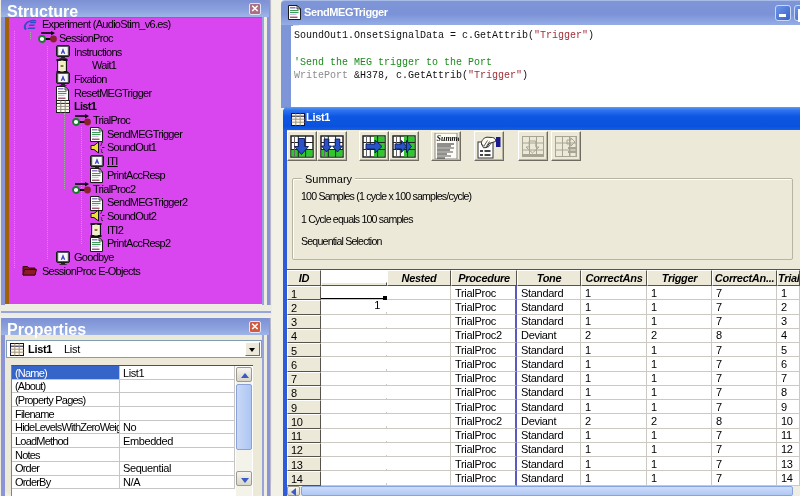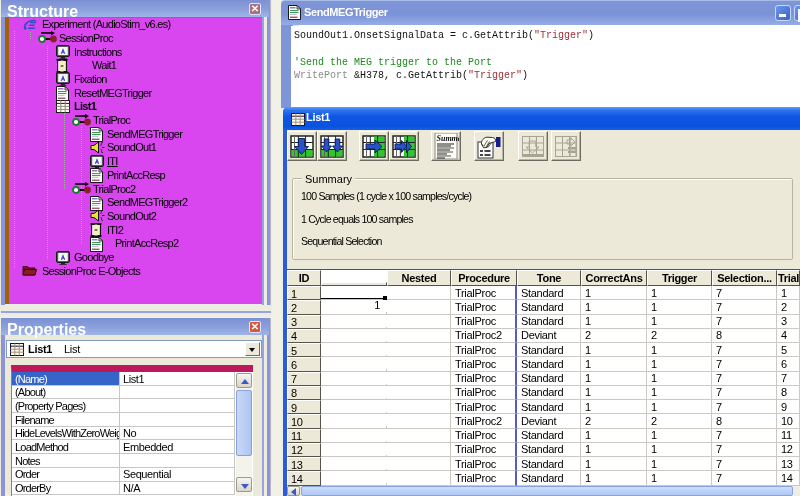--- a/index.html
+++ b/index.html
@@ -51,21 +51,21 @@
 #combo { position:absolute; left:6px; top:22px; width:256px; height:18px; background:#fff;
   border:1px solid #7F9DB9; font-size:11px; letter-spacing:-0.3px; }
 #combo .cicon { position:absolute; left:3px; top:2px; }
 #combo .cname { position:absolute; left:21px; top:2px; font-weight:bold; }
 #combo .ctype { position:absolute; left:57px; top:2px; }
 #combo .cbtn { position:absolute; right:1px; top:1px; width:15px; height:14px; background:#ECE9D8;
   border:1px solid; border-color:#fff #706F64 #706F64 #fff; }
 #combo .cbtn::after { content:""; position:absolute; left:3px; top:5px;
   border:3.5px solid transparent; border-top:4px solid #000; }
 #propgrid { position:absolute; left:11px; top:47px; width:242px; height:131px; background:#fff;
-  border-top:7px solid #be185d; border-left:1px solid #848484; font-size:11px; }
+  border-top:1px solid #be185d; border-left:1px solid #848484; font-size:11px; }
 .prow { display:flex; height:13.7px; }
 .pname { width:108px; border-right:1px solid #C6C6C6; border-bottom:1px solid #C6C6C6;
   padding:0.5px 0 0 3px; white-space:nowrap; overflow:hidden; letter-spacing:-0.8px; }
 .pname.sel { background:#3565C8; color:#fff; }
 .pval { width:115px; border-right:1px solid #C6C6C6; border-bottom:1px solid #C6C6C6; padding:0.5px 0 0 3px; letter-spacing:-0.4px; }
 #pscroll { position:absolute; right:1px; top:1px; width:16px; height:130px; background:#F4F3EA; }
 .sbtn { position:absolute; left:0; width:16px; height:15px; background:linear-gradient(180deg,#F6F5F0,#D8D4C8);
   border:1px solid #9C9A8C; border-radius:2px; }
 .arrow-up::after { content:""; position:absolute; left:4px; top:5px; border:4px solid transparent; border-bottom:5px solid #3A5AC8; border-top:none; }
 .arrow-dn::after { content:""; position:absolute; left:4px; top:6px; border:4px solid transparent; border-top:5px solid #3A5AC8; border-bottom:none; }
@@ -81,21 +81,21 @@
 #listtitle .wtext { position:absolute; left:23px; top:4px; color:#fff; font-weight:bold; font-size:11px; letter-spacing:-0.3px; }
 #toolbar { position:absolute; left:0; top:23px; width:513px; height:38px; }
 .tbtn { position:absolute; top:1px; width:30px; height:30px; background:#ECE9D8;
   border:1px solid; border-color:#FFFFFF #6E6C60 #6E6C60 #FFFFFF; box-shadow:inset -1px -1px 0 #B8B4A4;
   display:flex; align-items:center; justify-content:center; }
 #summary { position:absolute; left:5px; top:71px; width:501px; height:82px;
   border:1px solid #B8B4A4; border-radius:2px; box-shadow:1px 1px 0 #fff inset; }
 #summary .slabel { position:absolute; left:9px; top:-6px; background:#ECE9D8; padding:0 3px; font-size:11px; }
 #summary .stext { position:absolute; left:8px; font-size:10.6px; white-space:nowrap; letter-spacing:-0.8px; }
 #listtable { position:absolute; left:0px; top:162px; width:513px; height:217px; font-size:11px; background:#fff; letter-spacing:-0.3px; border-top:1px solid #55534C; }
-.hrow { display:flex; height:16px; }
+.hrow { display:flex; height:16px;font-style:italic; }
 .hcell { background:#ECE9D8; font-weight:bold; text-align:center; padding-top:1px;
   border-top:1px solid #fff; border-left:1px solid #fff;
   border-right:1px solid #55534C; border-bottom:1px solid #55534C; overflow:hidden; white-space:nowrap; }
 .drow { display:flex; height:14.28px; }
 .idcell { width:34px; background:#ECE9D8; padding:0.5px 0 0 3px;
   border-top:1px solid #fff; border-left:1px solid #fff;
   border-right:1px solid #55534C; border-bottom:1px solid #55534C; }
 .cell { padding:0.5px 0 0 4px; border-right:1px solid #CCC9C2; border-bottom:1px solid #CCC9C2;
   overflow:hidden; white-space:nowrap; }
 .c0 { width:34px; } .c1 { width:66px;margin-top:12px; } .c2 { width:64px; } .c3 { width:66px; }
@@ -331,21 +331,21 @@
 <div class="trow" style="top:218.8px">
         <span class="ticon" style="left:81px"><svg width="13" height="15" viewBox="0 0 13 15" style="">
             <path d="M0.5 0.5 L9 0.5 L12.5 4 L12.5 14.5 L0.5 14.5 Z" fill="#fff" stroke="#1A1A1A"></path>
             <path d="M9 0.5 L9 4 L12.5 4 Z" fill="#D8D8D8" stroke="#1A1A1A" stroke-width="0.8"></path>
             <rect x="2" y="2.2" width="5.5" height="1.2" fill="#7A5AB4"></rect>
             <rect x="2" y="5" width="8.5" height="1.1" fill="#3E9E58"></rect>
             <rect x="2" y="7" width="8.5" height="1.1" fill="#3E9E58"></rect>
             <rect x="2" y="9" width="6.5" height="1.1" fill="#C8C0E8"></rect>
             <rect x="2" y="11.6" width="7.5" height="1.3" fill="#9A4A62"></rect>
           </svg></span>
-        <span class="tlabel" style="left:98px;margin-left:8px;">PrintAccResp2</span>
+        <span class="tlabel" style="left:98px;">PrintAccResp2</span>
       </div>
 <div class="trow" style="top:232.5px">
         <span class="ticon" style="left:47px"><svg width="14" height="14" viewBox="0 0 14 14" style="">
             <rect x="0.5" y="0.5" width="13" height="11" rx="1.5" fill="#55555E" stroke="#1A1A1A"></rect>
             <rect x="2.2" y="2" width="9.6" height="8" fill="#F6F6F6"></rect>
             <path d="M7 3.2 L9.2 8.8 L7.9 8.8 L7.5 7.5 L6.5 7.5 L6.1 8.8 L4.8 8.8 Z M7 4.9 L6.7 6.4 L7.3 6.4 Z" fill="#2A2ABE"></path>
             <rect x="5" y="12" width="4" height="1.4" fill="#222"></rect>
             <rect x="3.4" y="13.2" width="7.2" height="0.8" fill="#222"></rect>
           </svg></span>
         <span class="tlabel" style="left:65px;">Goodbye</span>
@@ -552,21 +552,21 @@
   </div>
   <div id="listtable">
 <div class="hrow">
         <div class="hcell c0">ID</div>
         <div class="hcell c1">Weight</div>
         <div class="hcell c2">Nested</div>
         <div class="hcell c3">Procedure</div>
         <div class="hcell c4">Tone</div>
         <div class="hcell c5">CorrectAns</div>
         <div class="hcell c6">Trigger</div>
-        <div class="hcell c7">Selection...</div>
+        <div class="hcell c7">CorrectAn...</div>
         <div class="hcell c8">Trial</div>
       </div>
 <div class="drow">
         <div class="idcell">1</div>
         <div class="cell c1 focus" style="text-align:right;padding-right:6px">1<i class="fh"></i></div>
         <div class="cell c2"></div>
         <div class="cell c3">TrialProc</div>
         <div class="cell c4">Standard</div>
         <div class="cell c5">1</div>
         <div class="cell c6">1</div>

